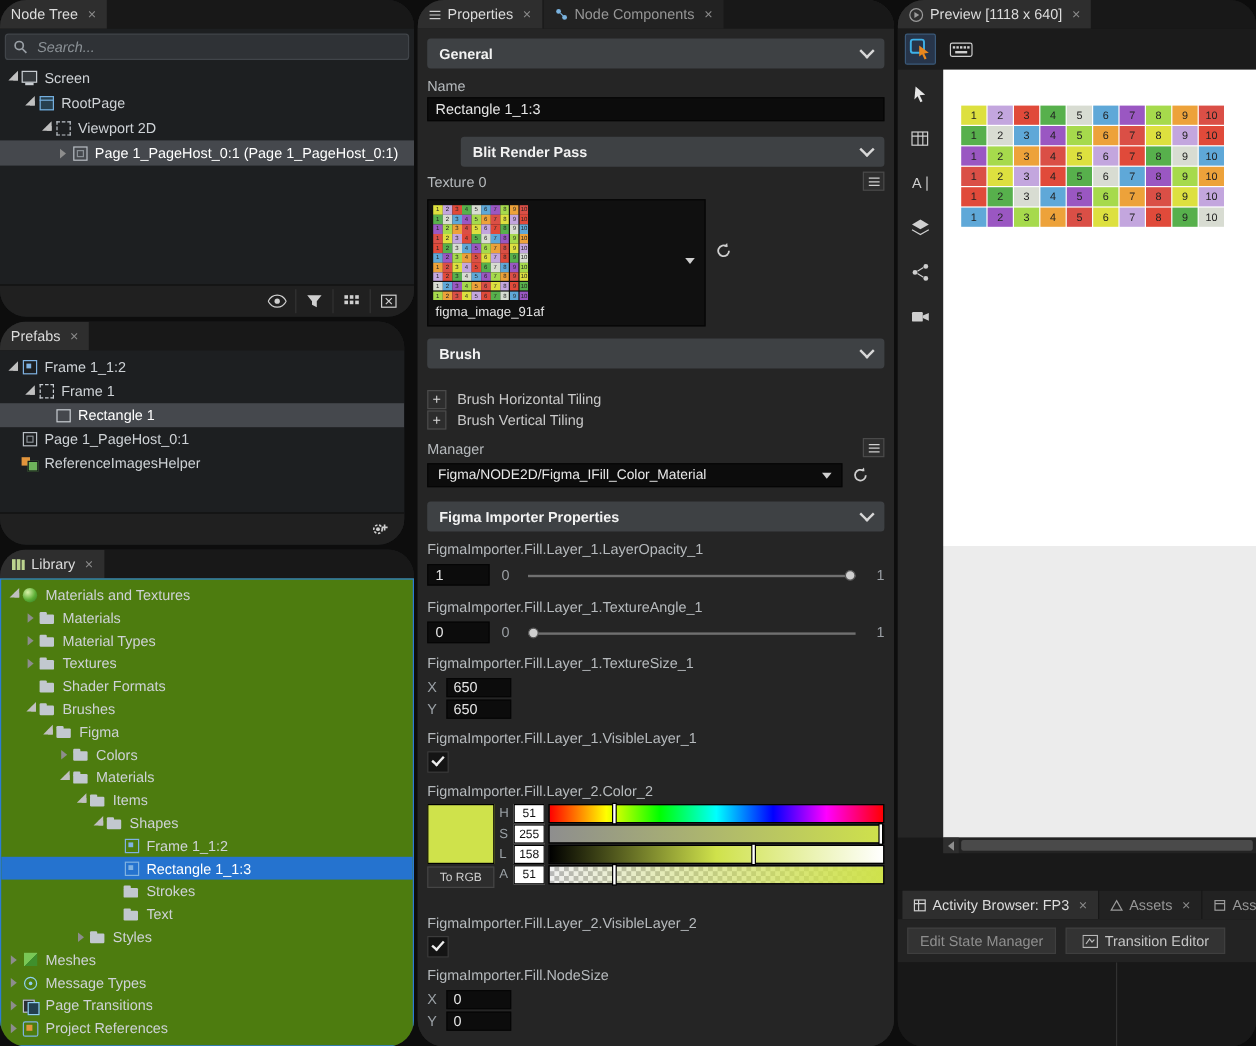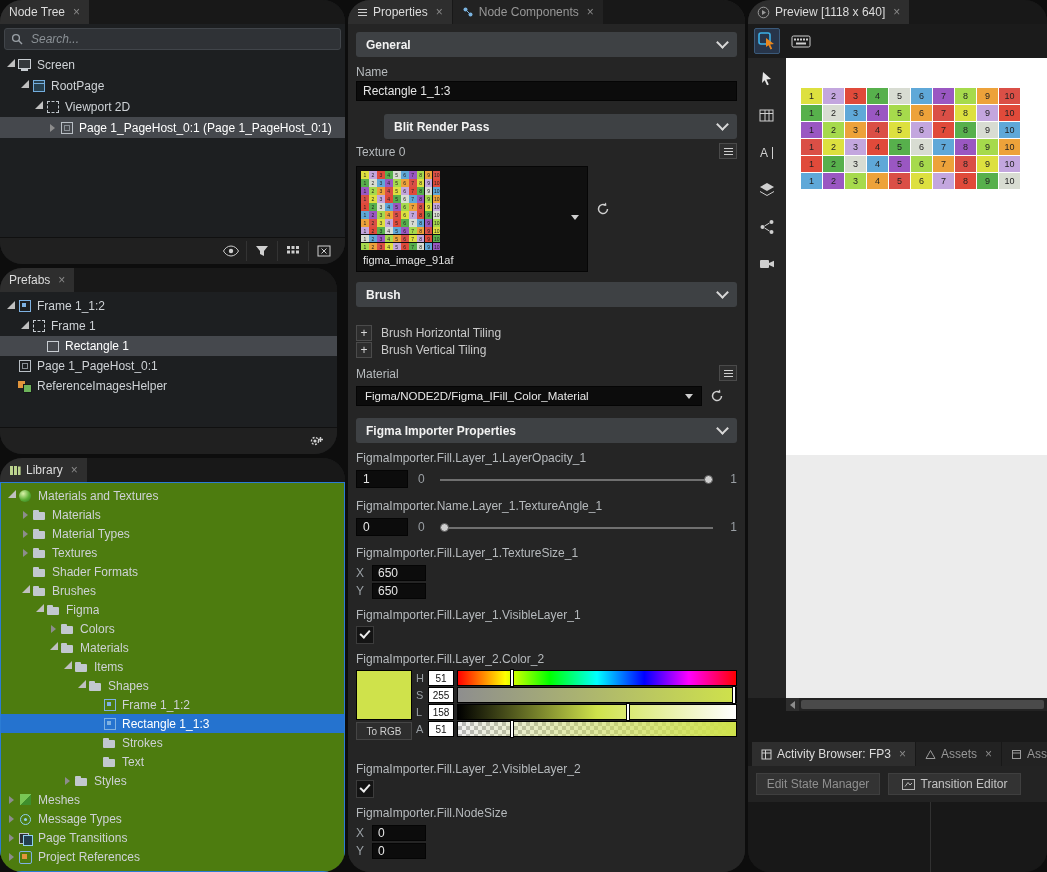--- a/index.html
+++ b/index.html
@@ -545,21 +545,21 @@
         <span class="chev"></span>
       </div>
       <div class="brushrow" style="top:288px;margin-top:12px;">
         <span class="plusbtn"></span>
         <span class="brushlabel">Brush Horizontal Tiling</span>
       </div>
       <div class="brushrow" style="top:317px;">
         <span class="plusbtn"></span>
         <span class="brushlabel">Brush Vertical Tiling</span>
       </div>
-      <span class="plabel" style="top:343px;">Material</span>
+      <span class="plabel" style="top:343px;">Manager</span>
       <span class="minibtn" style="top:341px;">
           <svg width="11" height="9">
             <g stroke="#cfcfcf">
               <path d="M1 1.5h9M1 4.5h9M1 7.5h9"></path>
             </g>
           </svg>
         </span>
       <div class="matdd">
         <span>Figma/NODE2D/Figma_IFill_Color_Material</span>
         <span class="dda"></span>
@@ -579,21 +579,21 @@
       <span class="plabel" style="top:427px;">FigmaImporter.Fill.Layer_1.LayerOpacity_1</span>
       <div class="slrow" style="top:446px;">
         <input class="slval" value="1" style="">
         <span class="slmin">0</span>
         <div class="sltrack">
           <span class="slhandle" style="left: calc(100% - 9px);"></span>
         </div>
         <span class="slmax">1</span>
       </div>
 
-      <span class="plabel" style="top:475px;">FigmaImporter.Name.Layer_1.TextureAngle_1</span>
+      <span class="plabel" style="top:475px;">FigmaImporter.Fill.Layer_1.TextureAngle_1</span>
       <div class="slrow" style="top:494px;">
         <input class="slval" value="0" style="">
         <span class="slmin">0</span>
         <div class="sltrack">
           <span class="slhandle" style="left: calc(0% + 0px);"></span>
         </div>
         <span class="slmax">1</span>
       </div>
 
       <span class="plabel" style="top:522px;">FigmaImporter.Fill.Layer_1.TextureSize_1</span>

